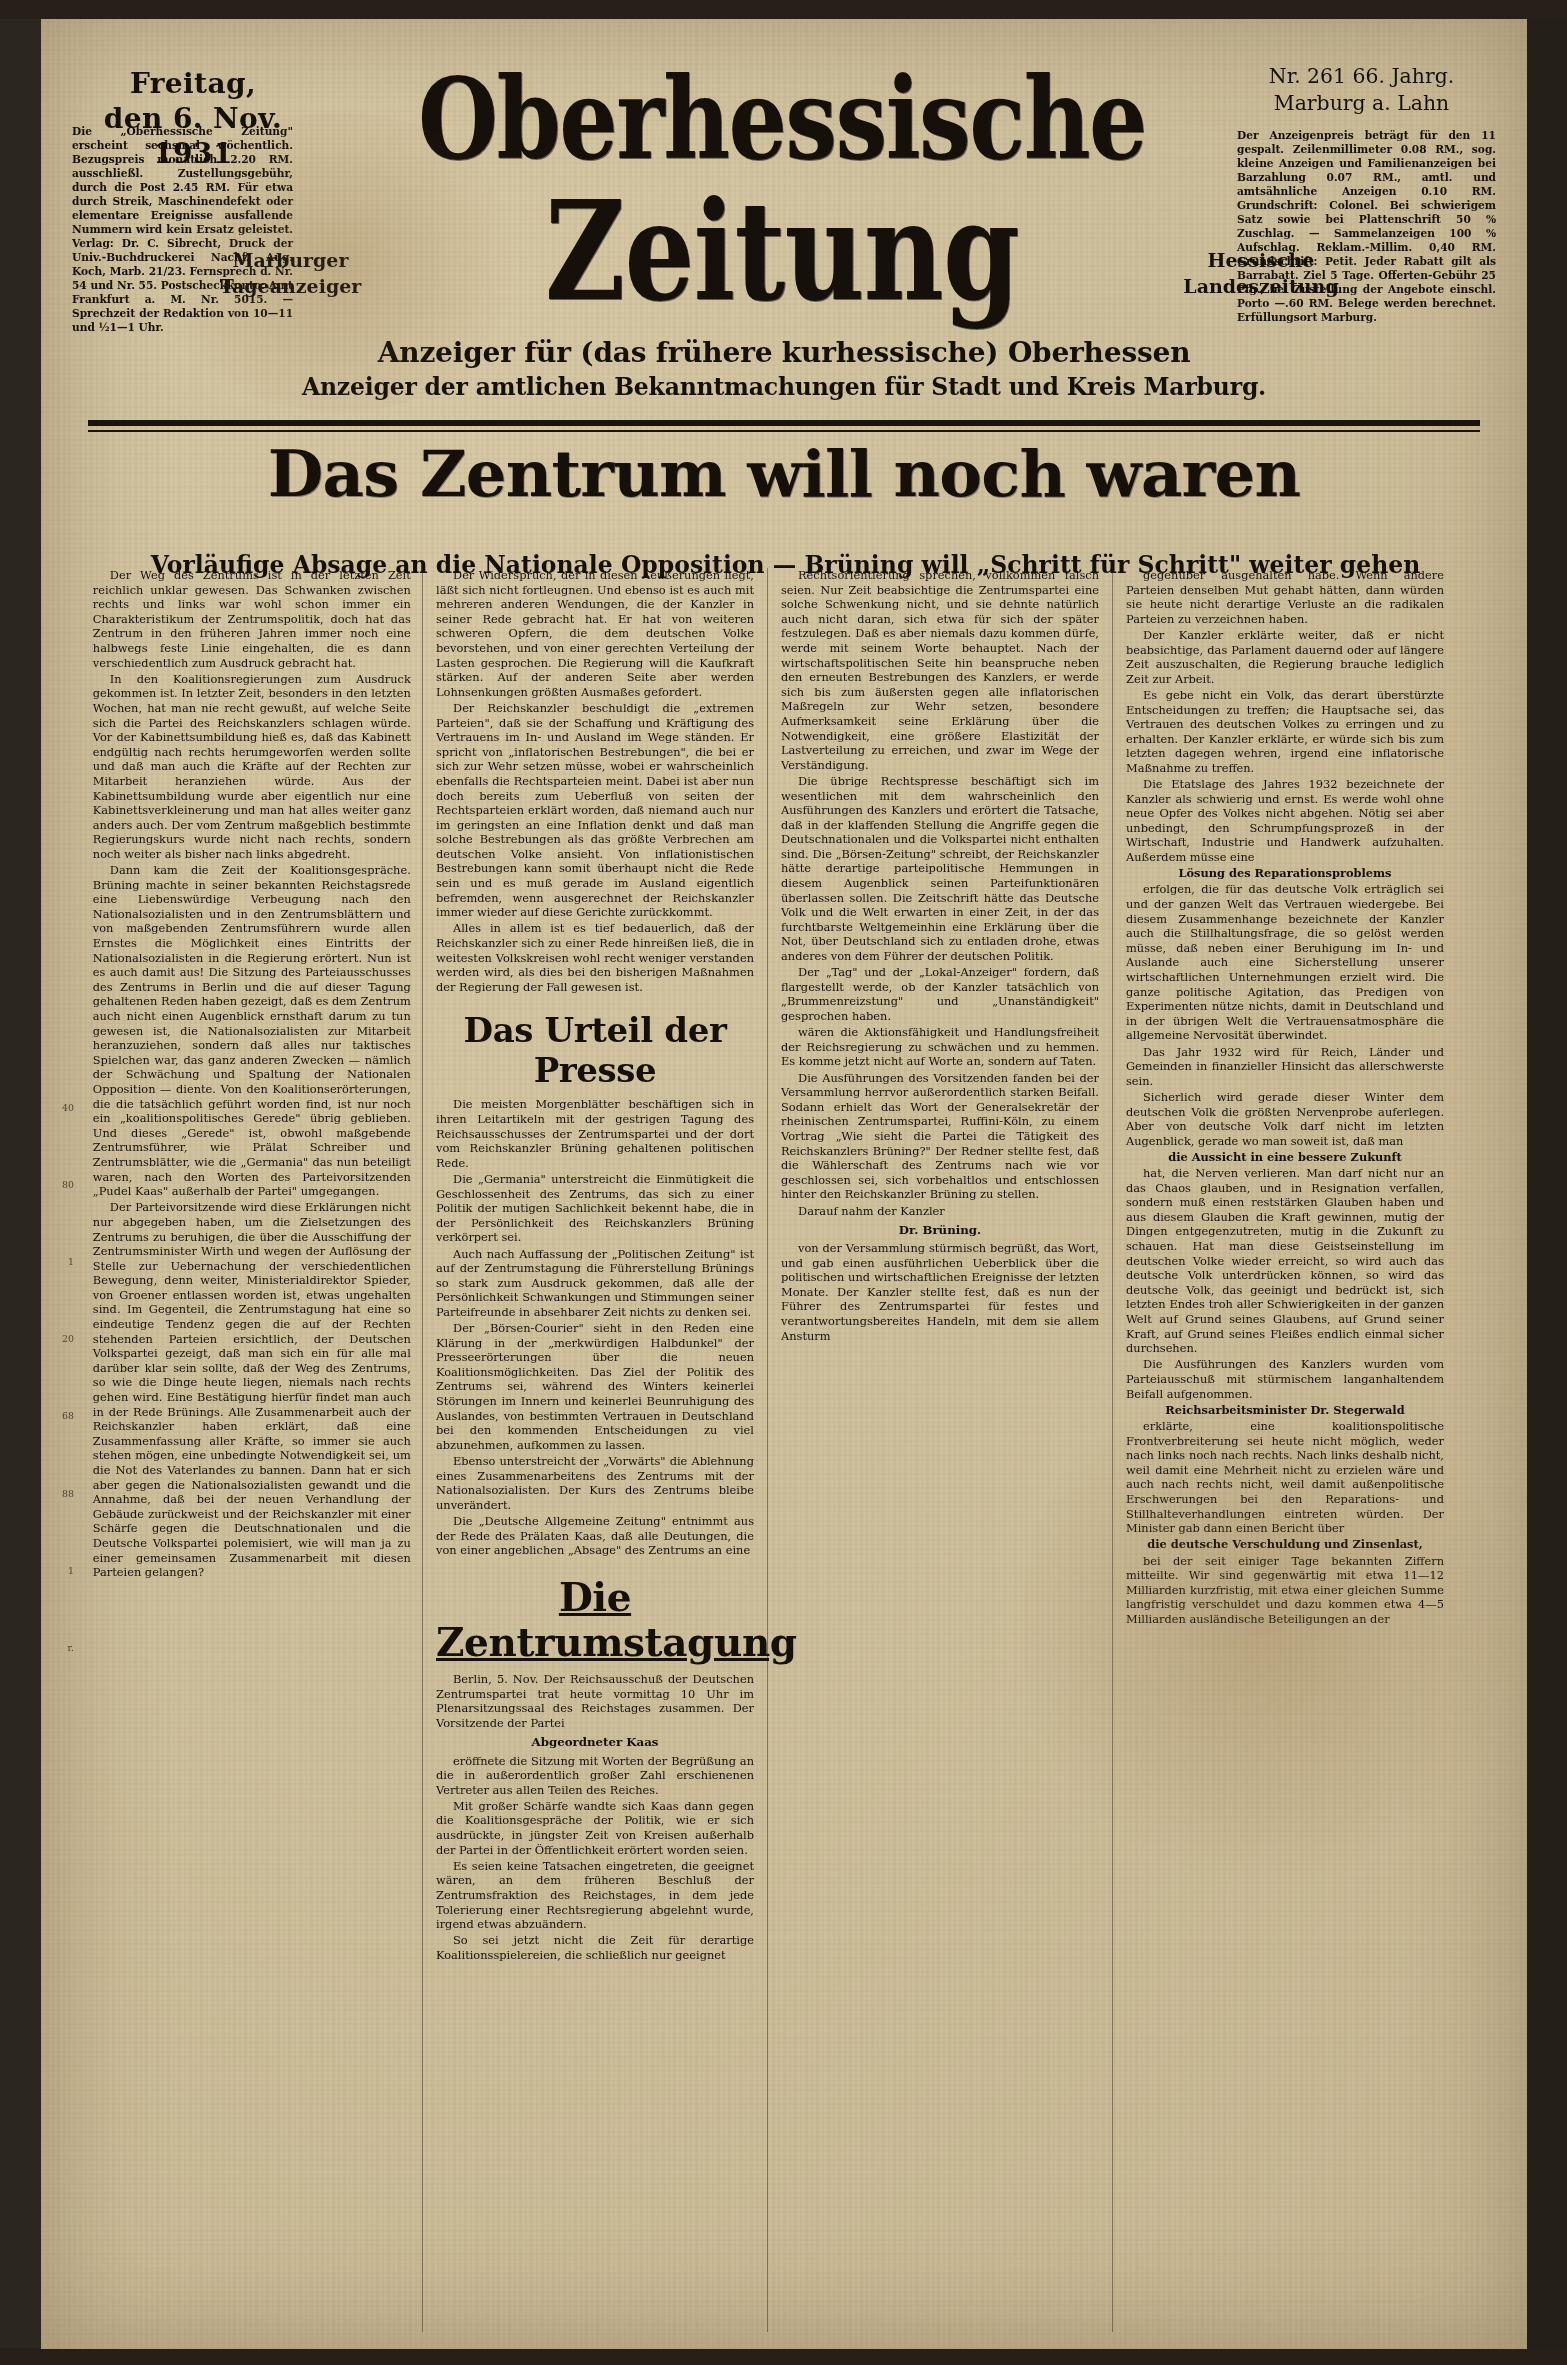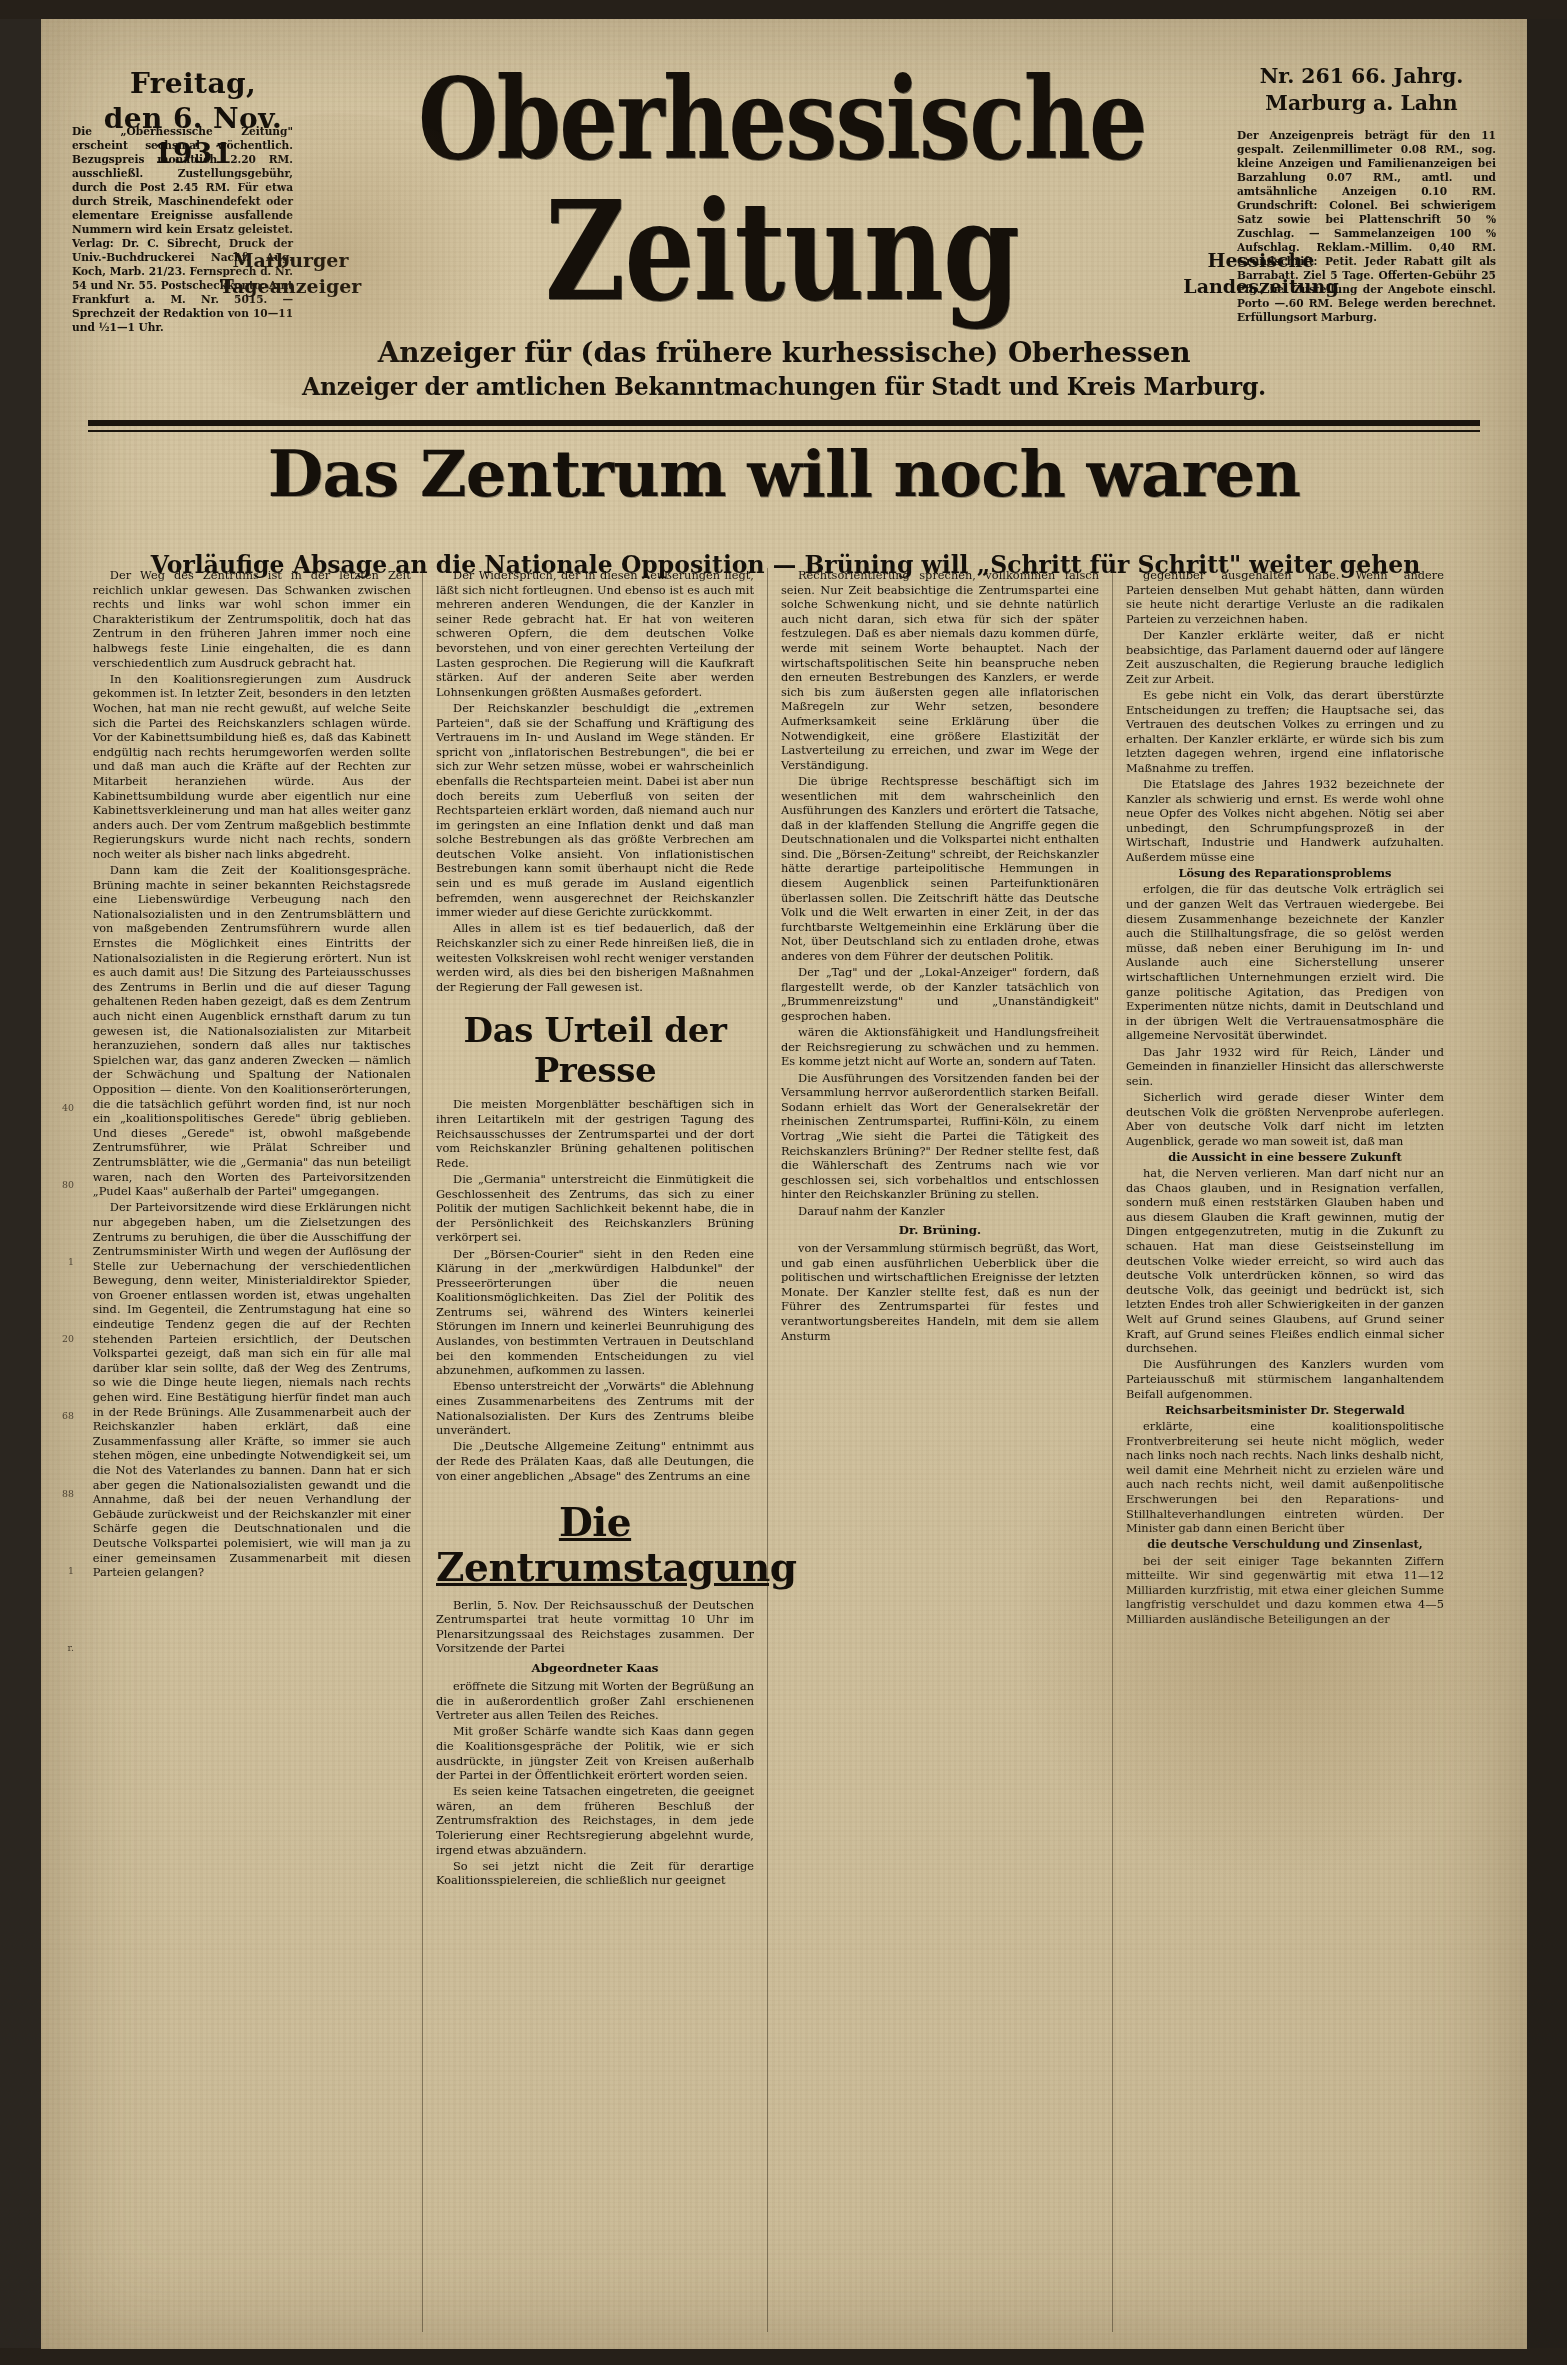--- a/index.html
+++ b/index.html
@@ -41,21 +41,21 @@
     letter-spacing:0.4px;
     margin-left:8px;
   }
   .mast-left-block{
     position:absolute;left:31px;top:106px;width:221px;
     font-family:"DejaVu Serif", serif;font-size:10.6px;line-height:1.32;text-align:justify;
     font-weight:bold;
   }
   .mast-right-head{
     position:absolute;right:36px;top:44px;width:259px;text-align:center;
-    font-family:"DejaVu Serif", serif;font-weight:bold;font-size:20.4px;line-height:1.3;
+    font-family:"DejaVu Serif", serif;font-weight:normal;font-size:20.4px;line-height:1.3;
   }
   .mast-right-block{
     position:absolute;right:31px;top:110px;width:259px;
     font-family:"DejaVu Serif", serif;font-size:10.6px;line-height:1.32;text-align:justify;
     font-weight:bold;
   }
   .title-wrap{position:absolute;left:259px;top:49px;width:964px;text-align:center;}
   .title-1{
     font-family:"DejaVu Serif", serif;font-weight:bold;
     font-size:92px;line-height:.92;letter-spacing:-1.6px;
@@ -186,20 +186,21 @@
         <p>Dann kam die Zeit der Koalitionsgespräche. Brüning machte in seiner bekannten Reichstagsrede eine Liebenswürdige Verbeugung nach den Nationalsozialisten und in den Zentrumsblättern und von maßgebenden Zentrumsführern wurde allen Ernstes die Möglichkeit eines Eintritts der Nationalsozialisten in die Regierung erörtert. Nun ist es auch damit aus! Die Sitzung des Parteiausschusses des Zentrums in Berlin und die auf dieser Tagung gehaltenen Reden haben gezeigt, daß es dem Zentrum auch nicht einen Augenblick ernsthaft darum zu tun gewesen ist, die Nationalsozialisten zur Mitarbeit heranzuziehen, sondern daß alles nur taktisches Spielchen war, das ganz anderen Zwecken — nämlich der Schwächung und Spaltung der Nationalen Opposition — diente. Von den Koalitionserörterungen, die die tatsächlich geführt worden find, ist nur noch ein „koalitionspolitisches Gerede" übrig geblieben. Und dieses „Gerede" ist, obwohl maßgebende Zentrumsführer, wie Prälat Schreiber und Zentrumsblätter, wie die „Germania" das nun beteiligt waren, nach den Worten des Parteivorsitzenden „Pudel Kaas" außerhalb der Partei" umgegangen.</p>
         <p>Der Parteivorsitzende wird diese Erklärungen nicht nur abgegeben haben, um die Zielsetzungen des Zentrums zu beruhigen, die über die Ausschiffung der Zentrumsminister Wirth und wegen der Auflösung der Stelle zur Uebernachung der verschiedentlichen Bewegung, denn weiter, Ministerialdirektor Spieder, von Groener entlassen worden ist, etwas ungehalten sind. Im Gegenteil, die Zentrumstagung hat eine so eindeutige Tendenz gegen die auf der Rechten stehenden Parteien ersichtlich, der Deutschen Volkspartei gezeigt, daß man sich ein für alle mal darüber klar sein sollte, daß der Weg des Zentrums, so wie die Dinge heute liegen, niemals nach rechts gehen wird. Eine Bestätigung hierfür findet man auch in der Rede Brünings. Alle Zusammenarbeit auch der Reichskanzler haben erklärt, daß eine Zusammenfassung aller Kräfte, so immer sie auch stehen mögen, eine unbedingte Notwendigkeit sei, um die Not des Vaterlandes zu bannen. Dann hat er sich aber gegen die Nationalsozialisten gewandt und die Annahme, daß bei der neuen Verhandlung der Gebäude zurückweist und der Reichskanzler mit einer Schärfe gegen die Deutschnationalen und die Deutsche Volkspartei polemisiert, wie will man ja zu einer gemeinsamen Zusammenarbeit mit diesen Parteien gelangen?</p>
       </div>
     <div class="col c2" id="col2">
         <p>Der Widerspruch, der in diesen Aeußerungen liegt, läßt sich nicht fortleugnen. Und ebenso ist es auch mit mehreren anderen Wendungen, die der Kanzler in seiner Rede gebracht hat. Er hat von weiteren schweren Opfern, die dem deutschen Volke bevorstehen, und von einer gerechten Verteilung der Lasten gesprochen. Die Regierung will die Kaufkraft stärken. Auf der anderen Seite aber werden Lohnsenkungen größten Ausmaßes gefordert.</p>
         <p>Der Reichskanzler beschuldigt die „extremen Parteien", daß sie der Schaffung und Kräftigung des Vertrauens im In- und Ausland im Wege ständen. Er spricht von „inflatorischen Bestrebungen", die bei er sich zur Wehr setzen müsse, wobei er wahrscheinlich ebenfalls die Rechtsparteien meint. Dabei ist aber nun doch bereits zum Ueberfluß von seiten der Rechtsparteien erklärt worden, daß niemand auch nur im geringsten an eine Inflation denkt und daß man solche Bestrebungen als das größte Verbrechen am deutschen Volke ansieht. Von inflationistischen Bestrebungen kann somit überhaupt nicht die Rede sein und es muß gerade im Ausland eigentlich befremden, wenn ausgerechnet der Reichskanzler immer wieder auf diese Gerichte zurückkommt.</p>
         <p>Alles in allem ist es tief bedauerlich, daß der Reichskanzler sich zu einer Rede hinreißen ließ, die in weitesten Volkskreisen wohl recht weniger verstanden werden wird, als dies bei den bisherigen Maßnahmen der Regierung der Fall gewesen ist.</p>
         <div class="sec-title">Das Urteil der Presse</div>
         <p>Die meisten Morgenblätter beschäftigen sich in ihren Leitartikeln mit der gestrigen Tagung des Reichsausschusses der Zentrumspartei und der dort vom Reichskanzler Brüning gehaltenen politischen Rede.</p>
         <p>Die „Germania" unterstreicht die Einmütigkeit die Geschlossenheit des Zentrums, das sich zu einer Politik der mutigen Sachlichkeit bekennt habe, die in der Persönlichkeit des Reichskanzlers Brüning verkörpert sei.</p>
+        <p>Auch nach Auffassung der „Politischen Zeitung" ist auf der Zentrumstagung die Führerstellung Brünings so stark zum Ausdruck gekommen, daß alle der Persönlichkeit Schwankungen und Stimmungen seiner Parteifreunde in absehbarer Zeit nichts zu denken sei.</p>
         <p>Der „Börsen-Courier" sieht in den Reden eine Klärung in der „merkwürdigen Halbdunkel" der Presseerörterungen über die neuen Koalitionsmöglichkeiten. Das Ziel der Politik des Zentrums sei, während des Winters keinerlei Störungen im Innern und keinerlei Beunruhigung des Auslandes, von bestimmten Vertrauen in Deutschland bei den kommenden Entscheidungen zu viel abzunehmen, aufkommen zu lassen.</p>
         <p>Ebenso unterstreicht der „Vorwärts" die Ablehnung eines Zusammenarbeitens des Zentrums mit der Nationalsozialisten. Der Kurs des Zentrums bleibe unverändert.</p>
         <p>Die „Deutsche Allgemeine Zeitung" entnimmt aus der Rede des Prälaten Kaas, daß alle Deutungen, die von einer angeblichen „Absage" des Zentrums an eine</p>
         <div class="sec-title sm">Die Zentrumstagung</div>
         <p>Berlin, 5. Nov. Der Reichsausschuß der Deutschen Zentrumspartei trat heute vormittag 10 Uhr im Plenarsitzungssaal des Reichstages zusammen. Der Vorsitzende der Partei</p>
         <div class="center-b">Abgeordneter Kaas</div>
         <p>eröffnete die Sitzung mit Worten der Begrüßung an die in außerordentlich großer Zahl erschienenen Vertreter aus allen Teilen des Reiches.</p>
         <p>Mit großer Schärfe wandte sich Kaas dann gegen die Koalitionsgespräche der Politik, wie er sich ausdrückte, in jüngster Zeit von Kreisen außerhalb der Partei in der Öffentlichkeit erörtert worden seien.</p>
         <p>Es seien keine Tatsachen eingetreten, die geeignet wären, an dem früheren Beschluß der Zentrumsfraktion des Reichstages, in dem jede Tolerierung einer Rechtsregierung abgelehnt wurde, irgend etwas abzuändern.</p>
         <p>So sei jetzt nicht die Zeit für derartige Koalitionsspielereien, die schließlich nur geeignet</p>

